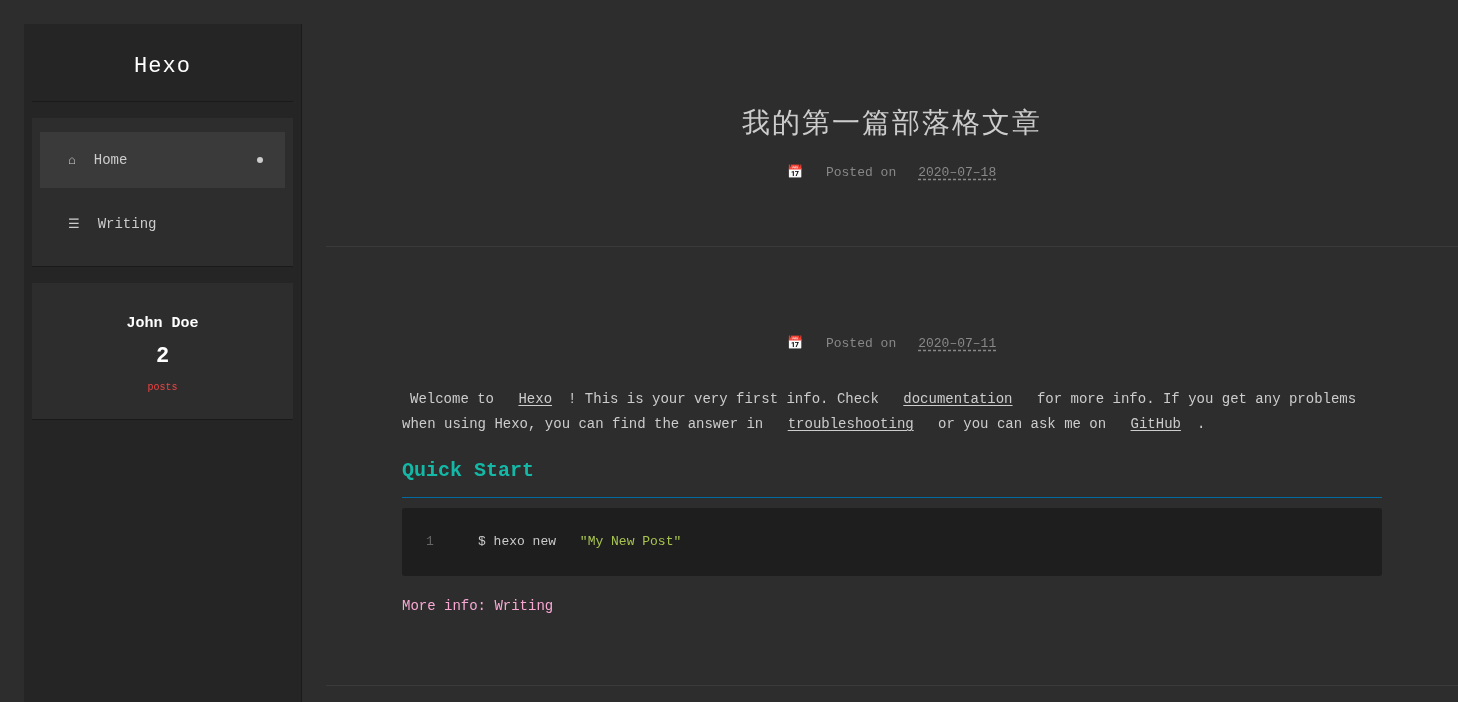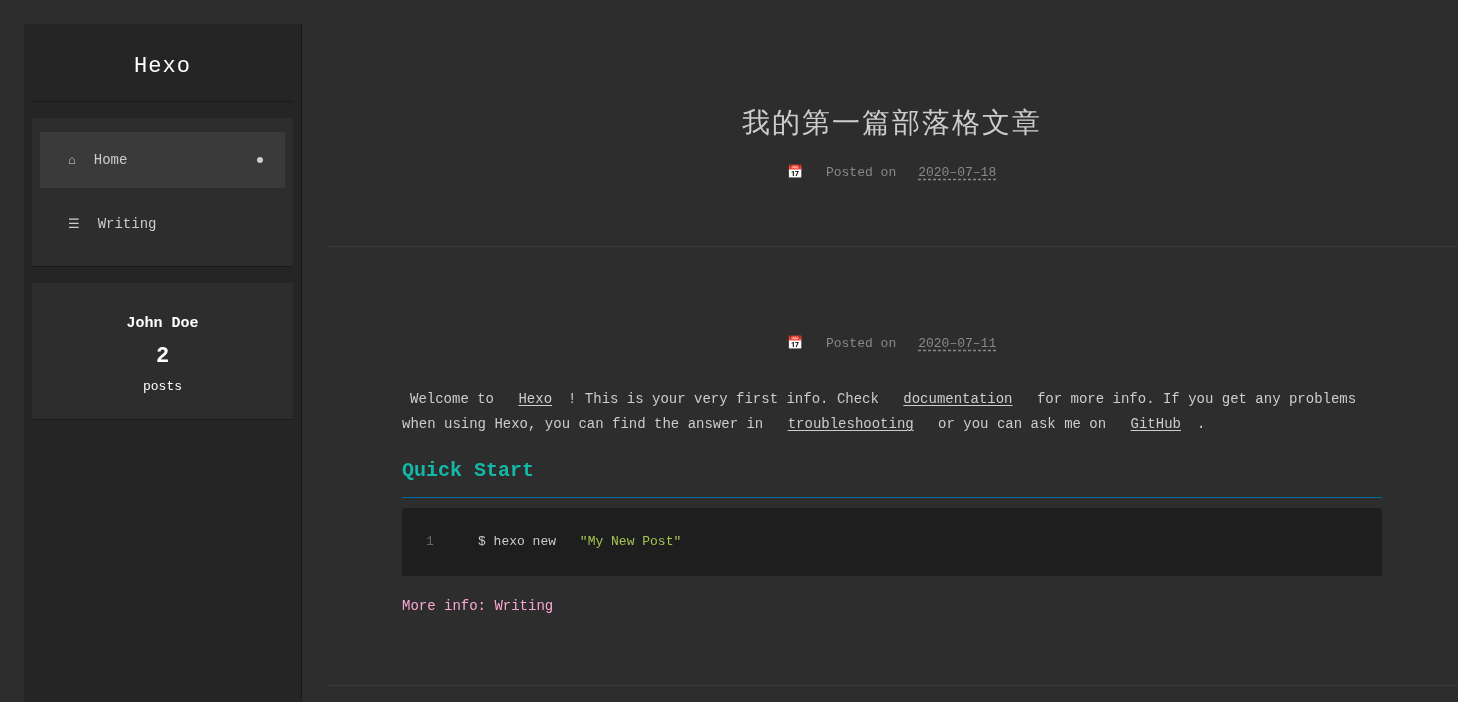--- a/index.html
+++ b/index.html
@@ -89,22 +89,22 @@
     }
 
     #author-posts-count {
       color: #fff;
       font-size: 22px;
       font-weight: bold;
       display: block;
     }
 
     #author-posts-label {
-      color: #ffffff;
-      font-size: 13px;
+      color: #ef4444;
+      font-size: 10px;
     }
 
     
     #main-content {
       flex: 1;
       background: #2d2d2d;
       overflow-y: auto;
     }
 
     .post-card {

